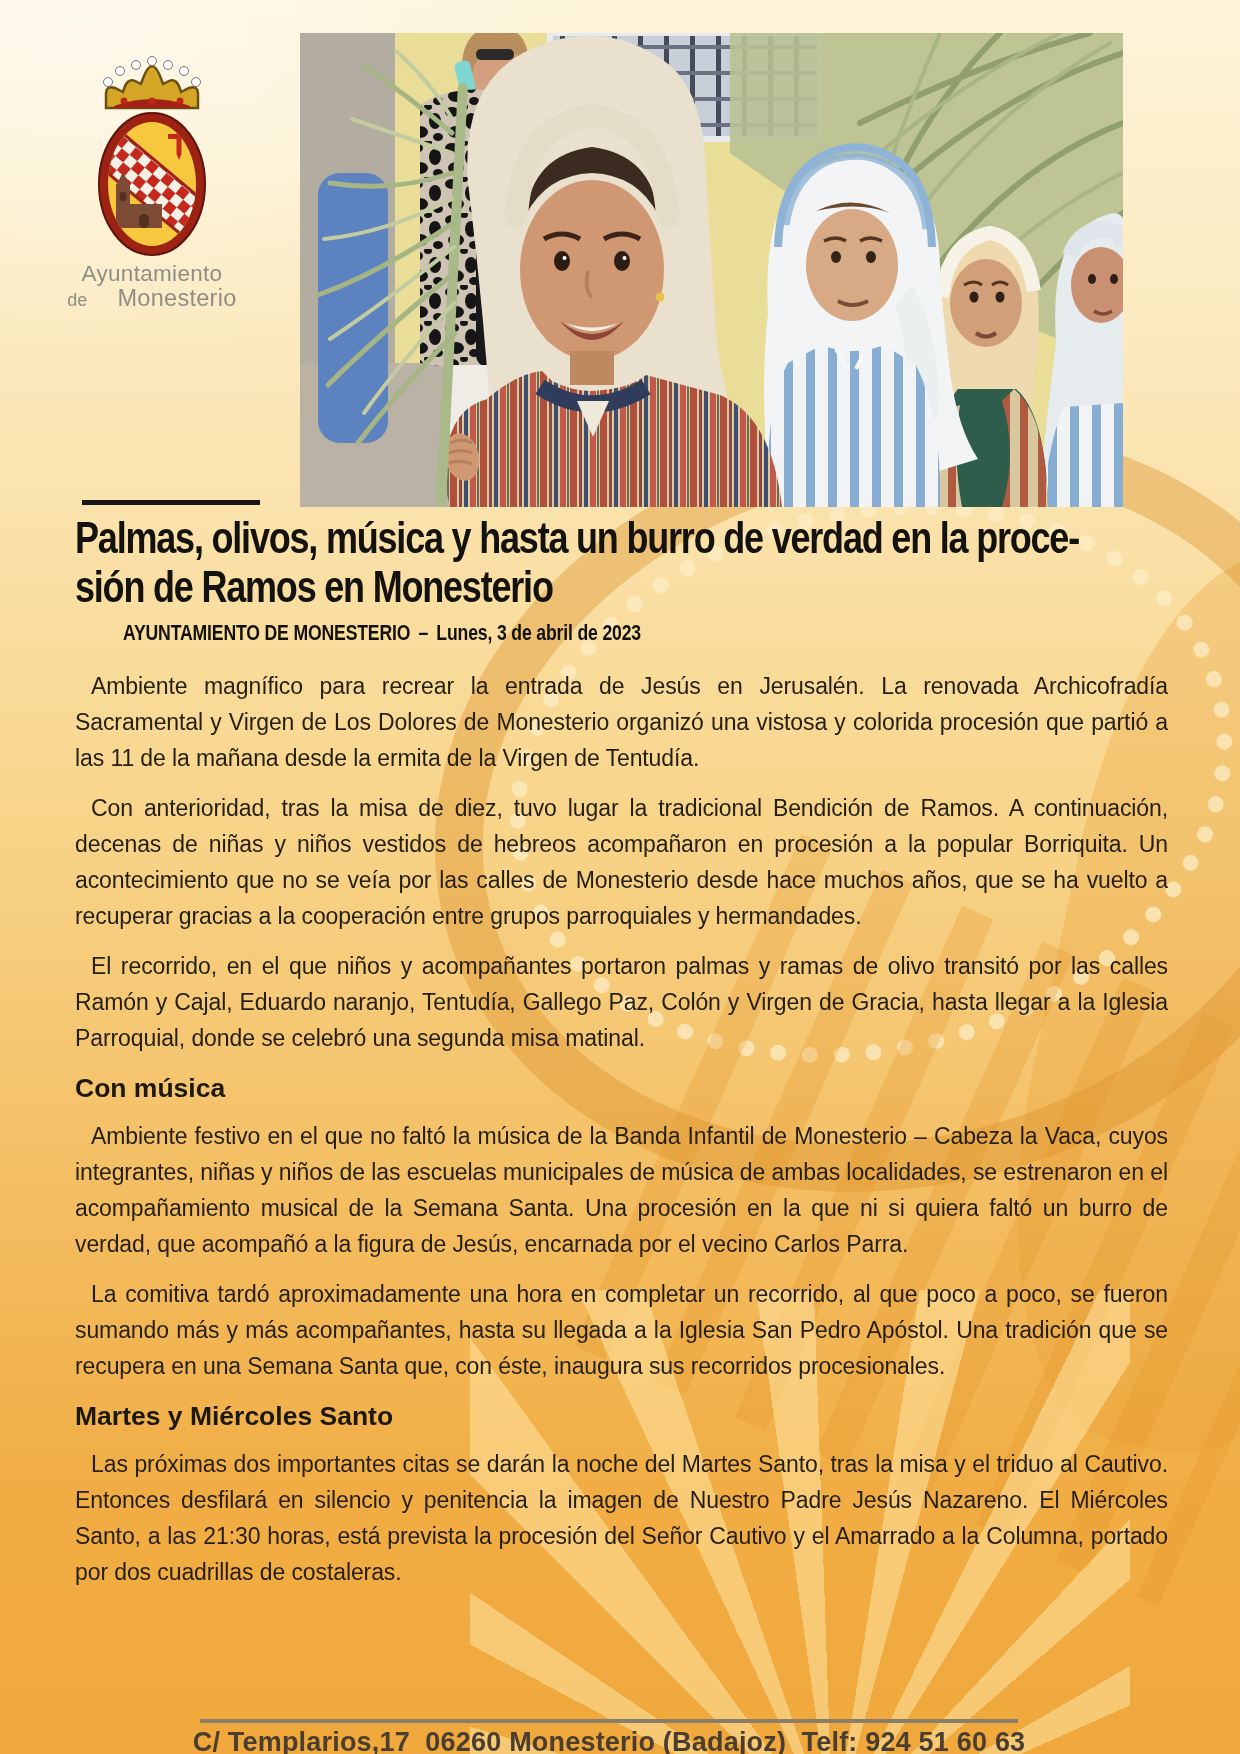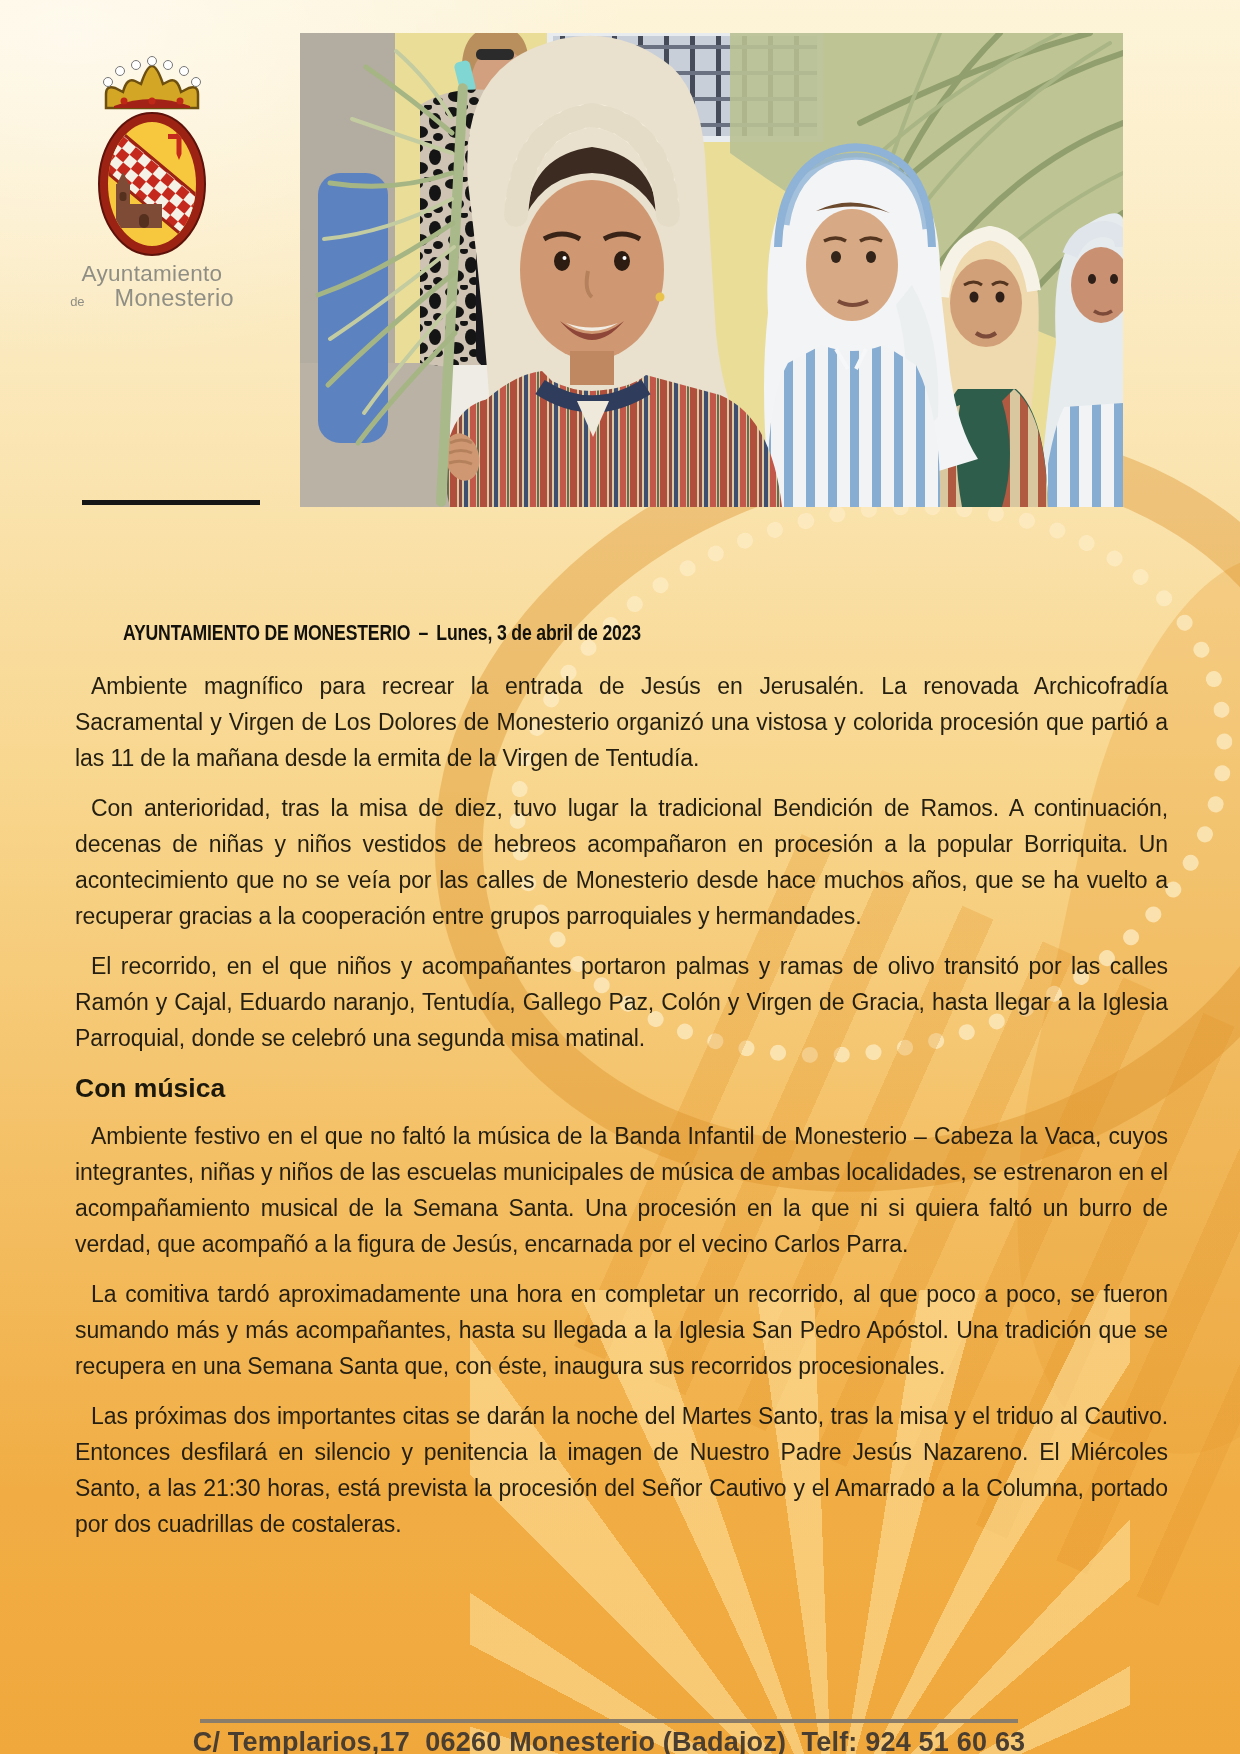--- a/index.html
+++ b/index.html
@@ -20,21 +20,21 @@
     background:repeating-linear-gradient(90deg, rgba(226,148,40,.28) 0 34px, rgba(226,148,40,0) 34px 88px);}
   .wm-rays{left:470px;top:1290px;width:660px;height:464px;
     background:repeating-conic-gradient(from -42deg at 55% 118%, rgba(255,228,162,.55) 0deg 6deg, rgba(255,228,162,0) 6deg 17deg);}
   .wm-blob{left:1050px;top:560px;width:400px;height:900px;border-radius:40% 60% 55% 45%;
     background:rgba(231,158,52,.30);transform:rotate(12deg);}
   
   .crest{position:absolute;left:86px;top:56px;width:132px;height:205px;}
   .wordmark{position:absolute;left:62px;top:262px;width:180px;text-align:center;
     color:#8f8e85;line-height:24px;}
   .wordmark .l1{font-size:22.5px;letter-spacing:.3px;}
-  .wordmark .de{font-size:13px;text-align:right;}
+  .wordmark .de{font-size:18px;text-align:right;}
   .wordmark .l2{font-size:23.5px;letter-spacing:.3px;margin-left:30px;}
   .photo-caption{position:absolute;left:76px;top:313px;width:212px;
     font-size:19px;line-height:21.8px;font-weight:700;color:#0e0e0e;
     letter-spacing:-.4px;white-space:pre-line;}
   .caption-rule{position:absolute;left:82px;top:500px;width:178px;height:5px;background:#161616;}
   
   .photo{position:absolute;left:300px;top:33px;width:823px;height:474px;}
   .photo svg{display:block;width:100%;height:100%;}
   
   .headline{position:absolute;left:75px;top:513px;width:1110px;}
@@ -264,31 +264,36 @@
           <path d="M152,120 Q104,104 52,86"></path>
           <path d="M152,166 Q86,200 24,206"></path>
           <path d="M154,214 Q84,270 30,306"></path>
           <path d="M154,270 Q100,330 64,380"></path>
           <path d="M151,84 Q130,48 96,18"></path>
         </g>
       </g>
     </svg>
   </div>
 
+  <div class="headline">
+    <span class="inner">Palmas, olivos, música y hasta un burro de verdad en la proce-
+sión de Ramos en Monesterio</span>
+  </div>
 
   <div class="byline">
     <span class="inner"><span>AYUNTAMIENTO DE MONESTERIO</span><span class="sep">–</span><span>Lunes, 3 de abril de 2023</span></span>
   </div>
 
   <div class="article">
     <p>Ambiente magnífico para recrear la entrada de Jesús en Jerusalén. La renovada Archicofradía Sacramental y Virgen de Los Dolores de Monesterio organizó una vistosa y colorida procesión que partió a las 11 de la mañana desde la ermita de la Virgen de Tentudía.</p>
     <p>Con anterioridad, tras la misa de diez, tuvo lugar la tradicional Bendición de Ramos. A continuación, decenas de niñas y niños vestidos de hebreos acompañaron en procesión a la popular Borriquita. Un acontecimiento que no se veía por las calles de Monesterio desde hace muchos años, que se ha vuelto a recuperar gracias a la cooperación entre grupos parroquiales y hermandades.</p>
     <p>El recorrido, en el que niños y acompañantes portaron palmas y ramas de olivo transitó por las calles Ramón y Cajal, Eduardo naranjo, Tentudía, Gallego Paz, Colón y Virgen de Gracia, hasta llegar a la Iglesia Parroquial, donde se celebró una segunda misa matinal.</p>
     <h2>Con música</h2>
     <p>Ambiente festivo en el que no faltó la música de la Banda Infantil de Monesterio – Cabeza la Vaca, cuyos integrantes, niñas y niños de las escuelas municipales de música de ambas localidades, se estrenaron en el acompañamiento musical de la Semana Santa. Una procesión en la que ni si quiera faltó un burro de verdad, que acompañó a la figura de Jesús, encarnada por el vecino Carlos Parra.</p>
     <p>La comitiva tardó aproximadamente una hora en completar un recorrido, al que poco a poco, se fueron sumando más y más acompañantes, hasta su llegada a la Iglesia San Pedro Apóstol. Una tradición que se recupera en una Semana Santa que, con éste, inaugura sus recorridos procesionales.</p>
+    <h2>Martes y Miércoles Santo</h2>
     <p>Las próximas dos importantes citas se darán la noche del Martes Santo, tras la misa y el triduo al Cautivo. Entonces desfilará en silencio y penitencia la imagen de Nuestro Padre Jesús Nazareno. El Miércoles Santo, a las 21:30 horas, está prevista la procesión del Señor Cautivo y el Amarrado a la Columna, portado por dos cuadrillas de costaleras.</p>
   </div>
 
   <div class="footer-rule"></div>
   <div class="footer-address">C/ Templarios,17  06260 Monesterio (Badajoz)  Telf: 924 51 60 63</div>
 
 </div>
 
 </body></html>

